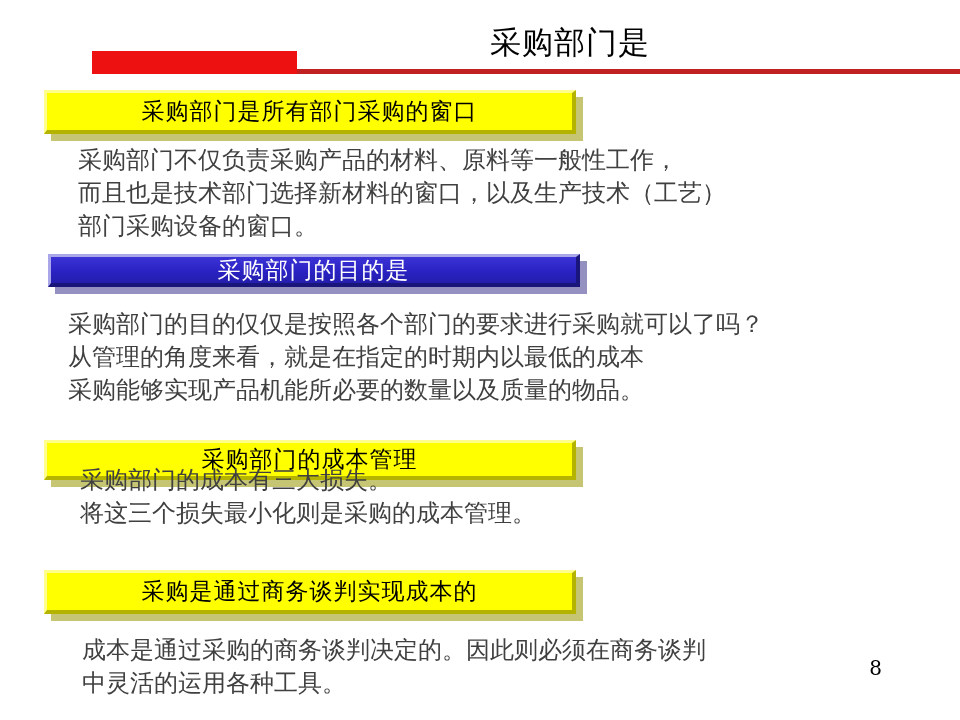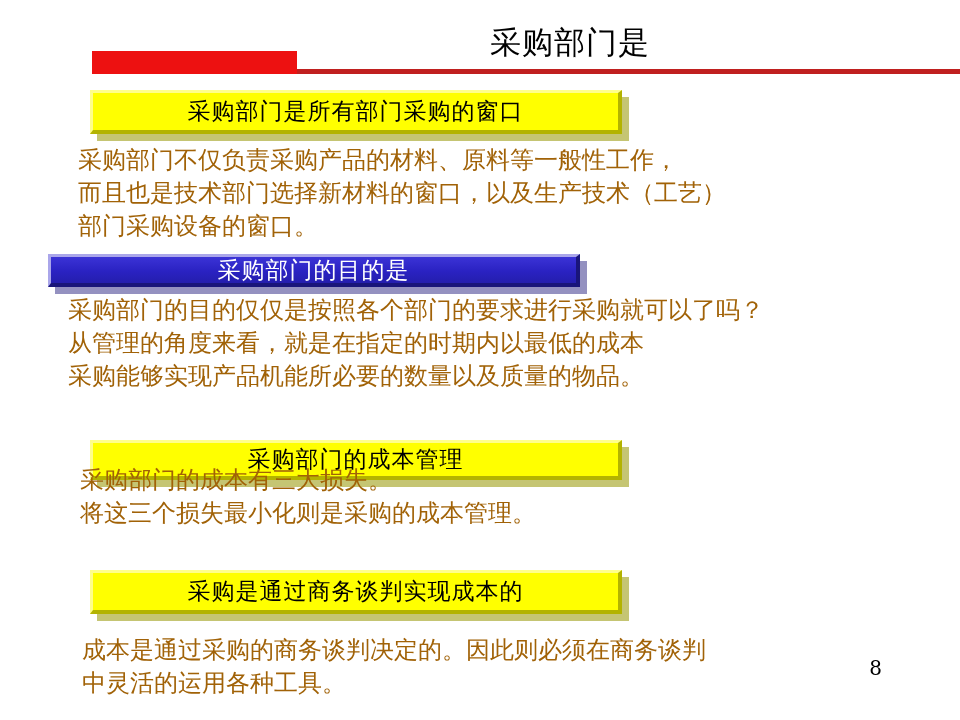--- a/index.html
+++ b/index.html
@@ -80,21 +80,20 @@
   }
 
   .banner-yellow {
     background: #ffff00;
     border-top: 3px solid #ffff8a;
     border-left: 3px solid #ffff8a;
     border-right: 4px solid #b3b300;
     border-bottom: 4px solid #b3b300;
     box-shadow: 7px 7px 0 0 rgba(150,150,0,0.55);
     color: #000000;
-    margin-left: 46px;
   }
 
   .banner-blue {
     background: #2a24c9;
     background: linear-gradient(180deg, #3b33d6 0%, #2a22c2 55%, #241ead 100%);
     border-top: 3px solid #aaa6ea;
     border-left: 3px solid #aaa6ea;
     border-right: 4px solid #19157a;
     border-bottom: 4px solid #19157a;
     box-shadow: 7px 7px 0 0 rgba(60,55,140,0.55);
@@ -102,30 +101,30 @@
   }
 
   #banner-1 { left: 44px;  top: 90px;  width: 532px; height: 44px; }
   #banner-2 { left: 48px;  top: 254px; width: 532px; height: 33px; }
   #banner-3 { left: 44px;  top: 440px; width: 532px; height: 40px; }
   #banner-4 { left: 44px;  top: 570px; width: 532px; height: 44px; text-decoration: underline; }
 
   
   .para {
     position: absolute;
-    color: #a16207;
+    color: #404040;
     font-size: 24px;
     line-height: 33px;
     white-space: pre-line;
     font-family: "DejaVu Sans", "Liberation Sans", sans-serif;
     letter-spacing: 0px;
   }
 
   #para-1 { left: 78px;  top: 144px; width: 880px; }
-  #para-2 { left: 68px;  top: 294px; width: 890px; }
+  #para-2 { left: 68px;  top: 308px; width: 890px; }
   #para-3 { left: 80px;  top: 464px; width: 880px; }
   #para-4 { left: 82px;  top: 634px; width: 880px; }
 
   
   .page-number {
     position: absolute;
     right: 78px;
     bottom: 42px;
     font-family: "DejaVu Serif", "Liberation Serif", serif;
     font-size: 20px;

